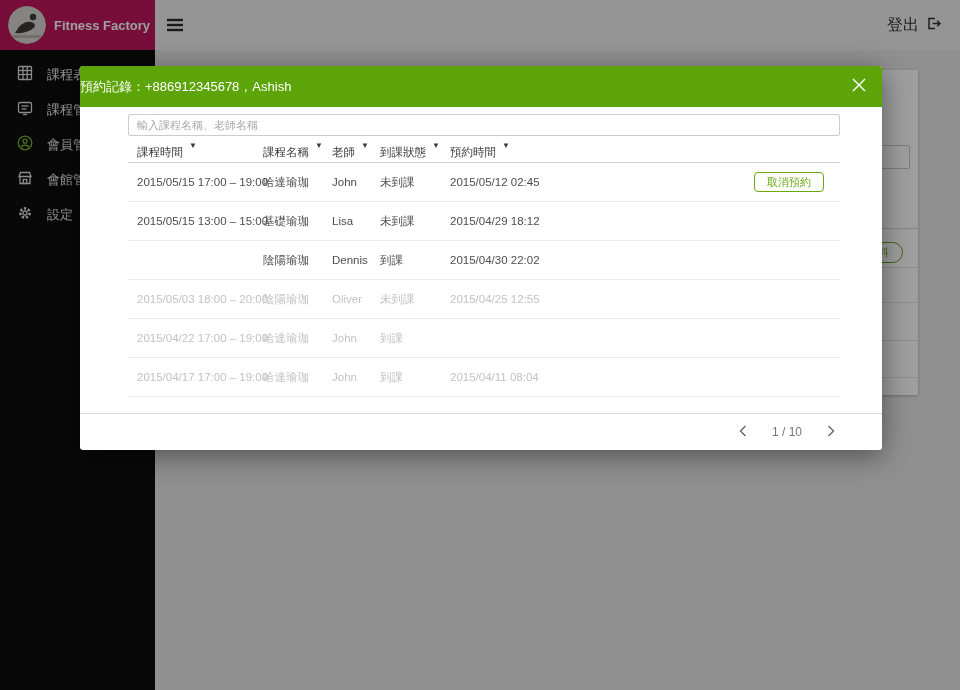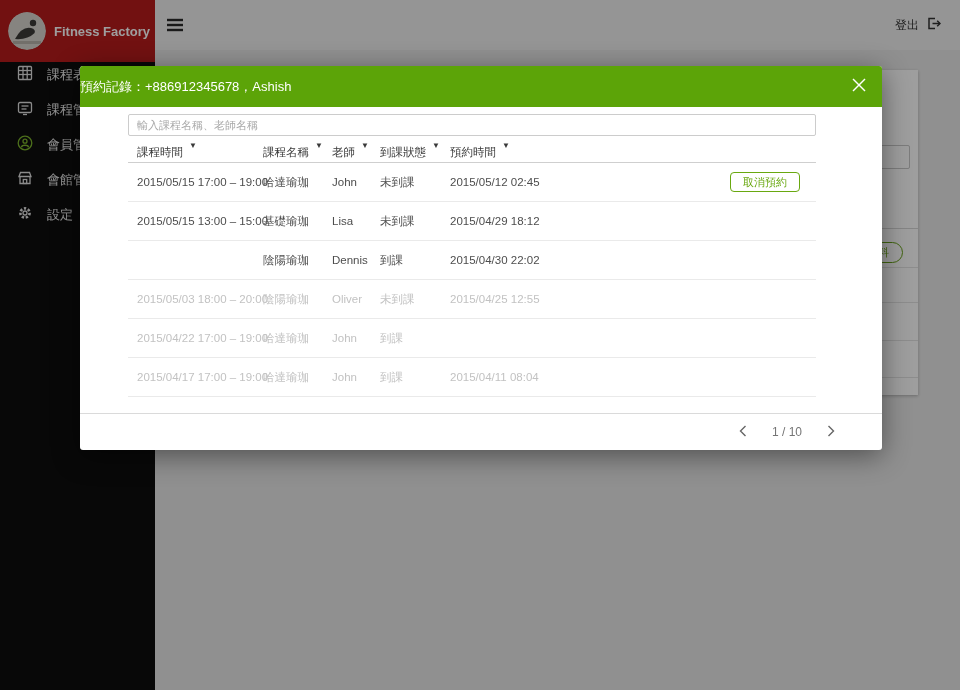--- a/index.html
+++ b/index.html
@@ -1,27 +1,27 @@
 <!DOCTYPE html>
 <html><head>
 <meta charset="utf-8">
 <style>
   html,body{margin:0;padding:0;}
   body{width:960px;height:690px;overflow:hidden;position:relative;
        font-family:"Liberation Sans",sans-serif;background:#e9e9e9;}
 
   
   .topbar{position:absolute;left:0;top:0;width:960px;height:50px;background:#f1f1f1;}
-  .brand{position:absolute;left:0;top:0;width:155px;height:62px;background:#b91c1c;
+  .brand{position:absolute;left:0;top:0;width:155px;height:50px;background:#be185d;
          display:flex;align-items:center;z-index:2;}
   .logo{width:38px;height:38px;border-radius:50%;margin-left:8px;overflow:hidden;flex:0 0 auto;}
   .brand-name{color:#fff;font-weight:bold;font-size:13px;margin-left:8px;white-space:nowrap;}
   .hamburger{position:absolute;left:166px;top:18px;background:none;border:none;padding:0;cursor:pointer;}
   .logout{position:absolute;right:13px;top:0;height:50px;display:flex;align-items:center;gap:7px;
-          color:#333;font-size:12px;background:none;border:none;cursor:pointer;}
+          color:#333;font-size:16px;background:none;border:none;cursor:pointer;}
 
   .sidebar{position:absolute;left:0;top:50px;width:155px;height:640px;background:#0e0e0e;
            padding-top:7px;box-sizing:border-box;}
   .side-item{height:35px;display:flex;align-items:center;padding-left:16px;gap:13px;
              color:#ededed;font-size:13px;cursor:pointer;white-space:nowrap;}
 
   .content-bg{position:absolute;left:155px;top:50px;width:805px;height:640px;background:#e9e9e9;}
   .card{position:absolute;left:20px;top:20px;width:743px;height:325px;background:#fff;
         box-shadow:0 1px 3px rgba(0,0,0,.25);}
   .bg-input{position:absolute;right:8px;top:75px;width:270px;height:22px;background:#fff;
@@ -35,21 +35,21 @@
   
   .scrim{position:absolute;left:0;top:0;width:960px;height:690px;background:rgba(0,0,0,0.38);z-index:50;}
 
   
   .modal{position:absolute;left:80px;top:66px;width:802px;height:384px;background:#fff;
          border-radius:3px;box-shadow:0 6px 28px rgba(0,0,0,.45);z-index:100;}
   .modal-header{height:41px;background:#5ca408;border-radius:3px 3px 0 0;position:relative;
                 display:flex;align-items:center;justify-content:flex-start;color:#fff;font-size:13px;}
   .close-btn{position:absolute;right:12px;top:50%;transform:translateY(-50%);width:22px;height:22px;
              display:flex;align-items:center;justify-content:center;background:none;border:none;cursor:pointer;}
-  .modal-body{padding:7px 66px 0 48px;}
+  .modal-body{padding:7px 42px 0 48px;}
   .search-input{display:block;width:100%;height:22px;box-sizing:border-box;border:1px solid #ccc;
                 border-radius:2px;font-size:11px;padding:0 8px;color:#555;outline:none;}
   .search-input::placeholder{color:#a9a9a9;}
 
   .thead{position:relative;height:20px;line-height:20px;border-bottom:1px solid #cfcfcf;margin-top:6px;}
   .th{position:absolute;top:0;display:flex;align-items:flex-start;gap:6px;font-size:11.5px;color:#3a3a3a;
       height:20px;cursor:pointer;}
   .sort{font-size:8px;color:#3a3a3a;line-height:1;}
   .c0{left:9px}.c1{left:135px}.c2{left:204px}.c3{left:252px}.c4{left:322px}
 

